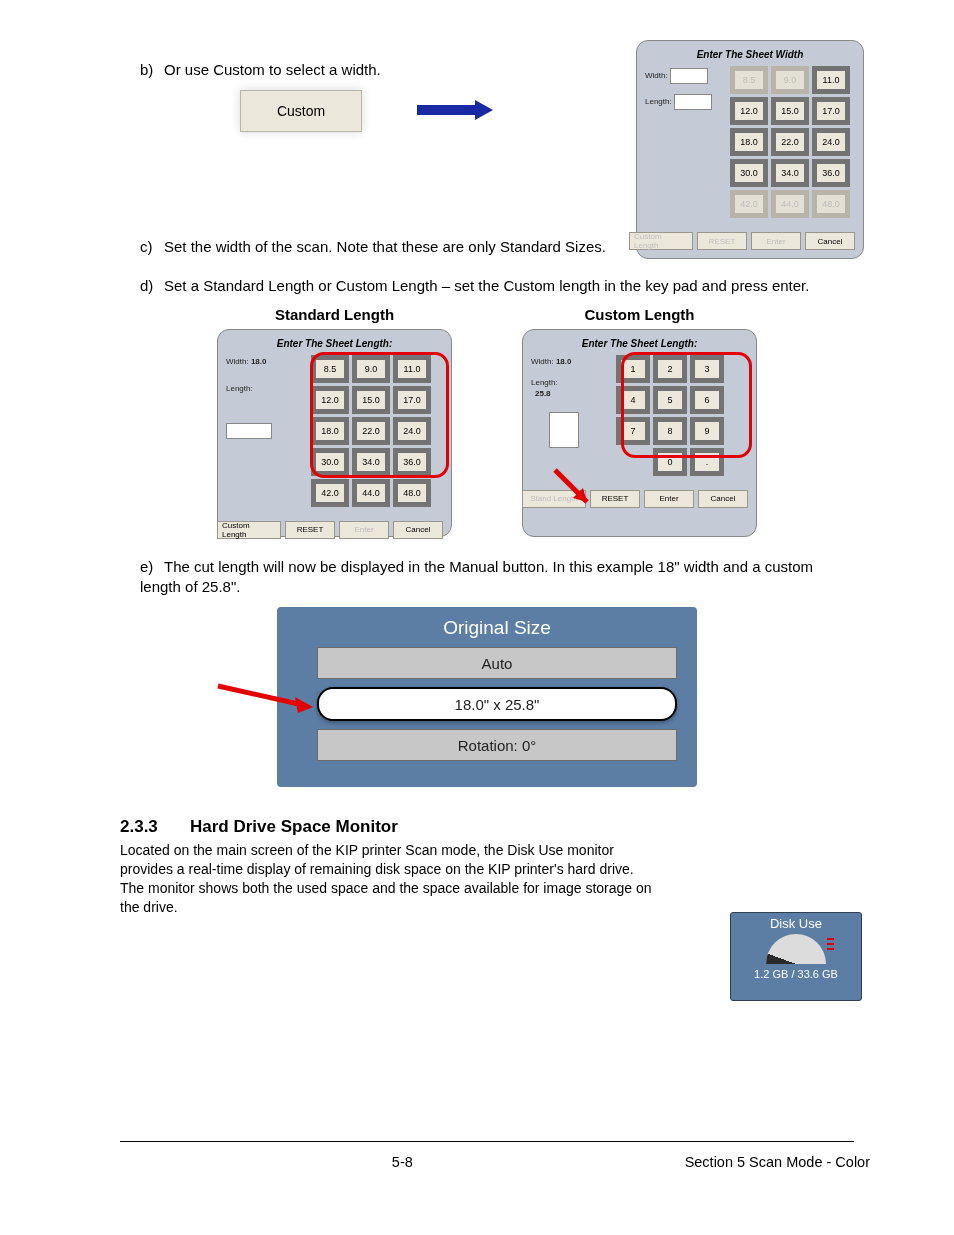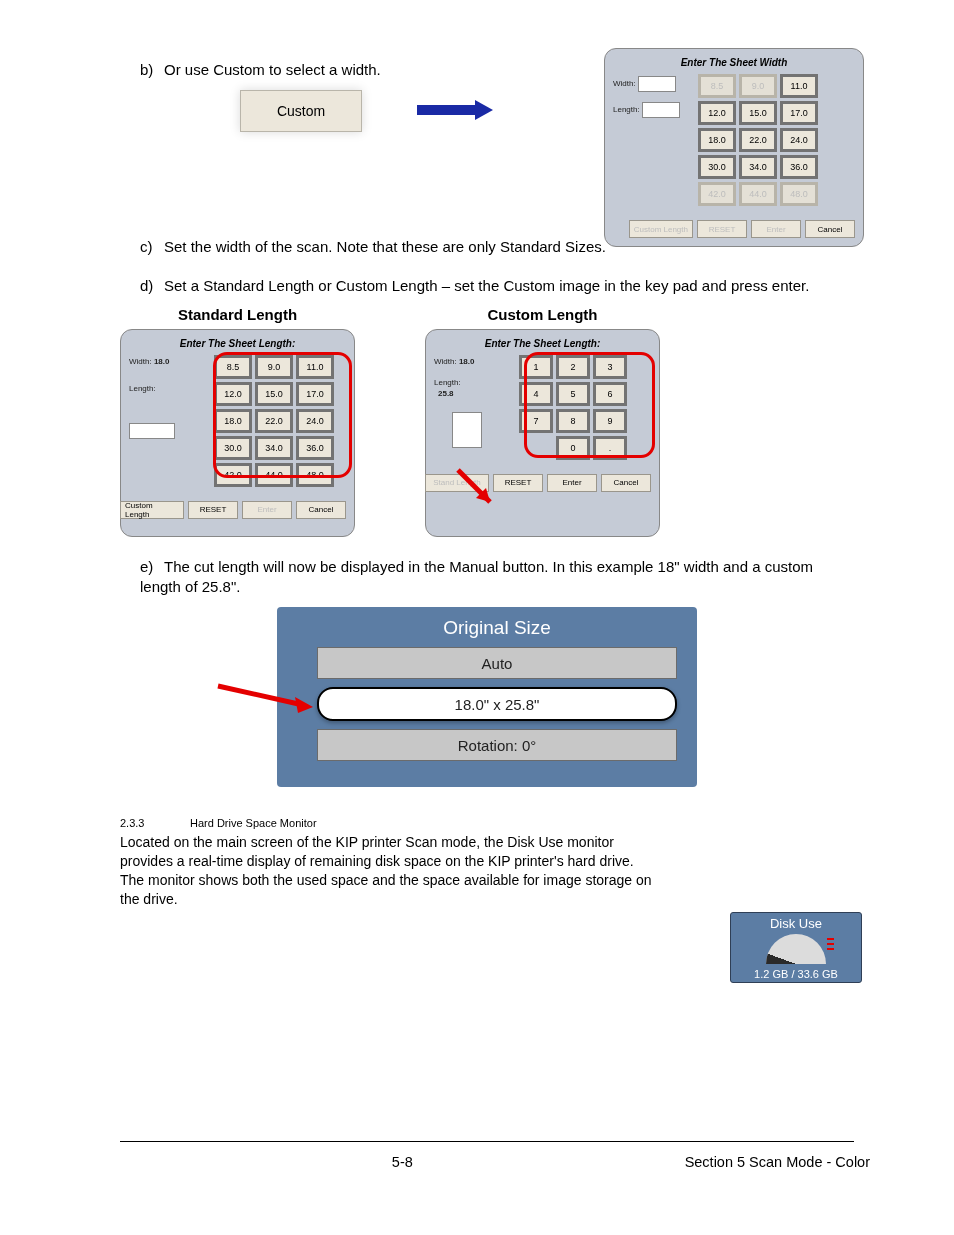--- a/index.html
+++ b/index.html
@@ -84,48 +84,48 @@
     display: inline-block; vertical-align: middle;
   }
   .num-grid {
     display: grid;
     grid-template-columns: repeat(3, 38px);
     gap: 3px;
   }
   .num-btn {
     height: 18px;
     background: #ece7db;
-    border: 3px solid #737373;
+    border: 5px solid #737373;
     display: flex; align-items: center; justify-content: center;
     font-size: 9px;
   }
   .num-btn.disabled { color: #bdbdbd; background: #e4e0d6; border-color:#b8b4a9;}
   .dlg-footer {
     display: flex; justify-content: flex-end;
     gap: 4px; margin-top: 14px;
   }
   .dlg-footer .fbtn {
     min-width: 40px; height: 16px;
     background: #ece7db; border: 1px solid #9a968c;
     font-size: 8px; display:flex; align-items:center; justify-content:center;
     padding: 0 4px;
   }
   .dlg-footer .fbtn.disabled { color:#bdbdbd; }
   .dlg-footer .fbtn.wide { min-width: 54px; }
 
   
   .width-dialog-wrap {
     position: absolute;
-    top: 48px; right: 90px;
-    width: 260px;
+    top: 40px; right: 90px;
+    width: 228px;
   }
 
   
   .two-up {
-    display: flex; gap: 70px; 
+    display: flex; gap: 70px; justify-content: center;
     margin: 10px 0 20px 0;
   }
   .two-up .col { width: 235px; }
   .two-up h4 {
     text-align: center;
     font-size: 15px; margin: 0 0 6px 0;
   }
   .two-up .dialog { height: 190px; position: relative; }
   .red-ring {
     position: absolute;
@@ -172,37 +172,37 @@
     background: #fff;
     border: 2px solid #000;
     border-radius: 16px;
     box-shadow: 0 2px 4px rgba(0,0,0,0.3);
   }
   .orig-red-arrow {
     position:absolute; left:-64px; top:74px; width:110px; height:40px;
   }
 
   .sect-head {
-    font-weight: normal; font-size: 11px;
+    font-weight: bold; font-size: 17px;
     margin: 28px 0 4px 0;
   }
   .sect-head .num { display:inline-block; width:70px; }
   .body-text { font-size: 14px; line-height:1.35; }
 
   
   .diskuse {
     position: absolute;
     right: 92px; top: 912px;
     width: 130px;
     background: #5c7da4;
     border: 1px solid #2f3f56;
     border-radius: 3px;
     font-size: 12px; color:#fff;
     text-align:center;
-    padding-bottom:2px;
+    padding-bottom:20px;
   }
   .diskuse .du-title {
     font-size: 13px; padding: 3px 0 1px 0;
   }
   .gauge {
     width: 60px; height: 30px;
     background: #dcdcdc;
     border-radius: 30px 30px 0 0;
     margin: 2px auto 0 auto;
     position: relative;
@@ -285,21 +285,21 @@
     </div>
   </div>
 
   <div style="height:70px"></div>
 
   <div class="step">
     <span class="step-label">c)</span><span class="step-body">Set the width of the scan. Note that these are only Standard Sizes.</span>
   </div>
 
   <div class="step" style="margin-top:18px">
-    <span class="step-label">d)</span><span class="step-body">Set a Standard Length or Custom Length – set the Custom image in the key pad and press enter.</span>
+    <span class="step-label">d)</span><span class="step-body">Set a Standard Length or Custom Length – set the Custom length in the key pad and press enter.</span>
   </div>
 
   <div class="two-up">
     <div class="col">
       <h4>Standard Length</h4>
       <div class="dialog">
         <div class="dialog-title">Enter The Sheet Length:</div>
         <div class="dlg-row">
           <div class="dlg-labels">
             <div class="lbl"><span>Width:</span> <b style="font-size:8px">18.0</b></div>

